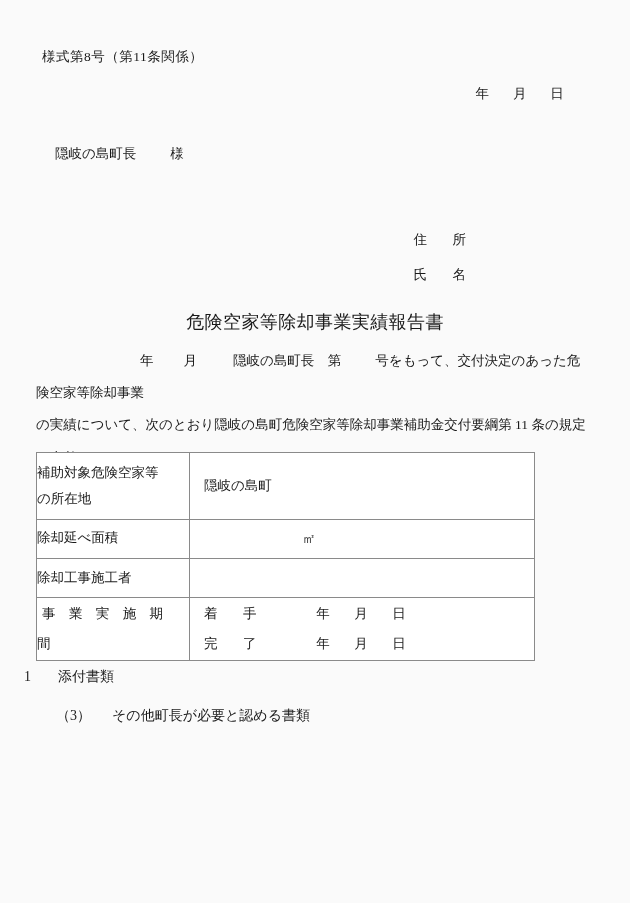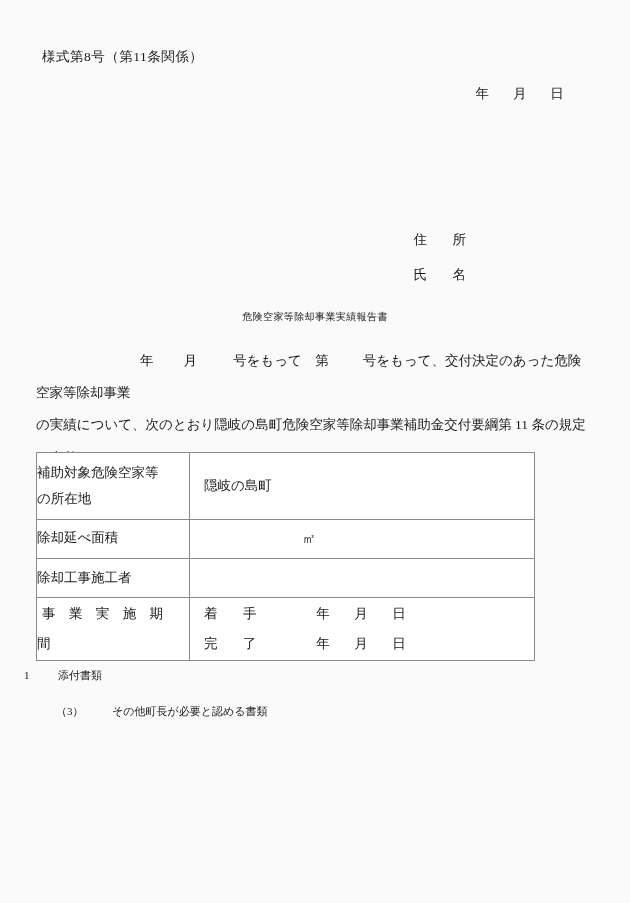--- a/index.html
+++ b/index.html
@@ -63,21 +63,21 @@
   }
   .applicant .fld { letter-spacing: 6px; }
 
   
   .doc-title {
     position: absolute;
     left: 0;
     right: 0;
     top: 310px;
     text-align: center;
-    font-size: 10px;
+    font-size: 18px;
     letter-spacing: 0.4px;
     white-space: nowrap;
   }
 
   
   .body-text {
     position: absolute;
     left: 36px;
     width: 556px;
     top: 345px;
@@ -124,21 +124,21 @@
 
   .term-line { display: block; line-height: 30px; white-space: nowrap; }
   .term-line .kw { display: inline-block; width: 100px; letter-spacing: 6px; }
   .term-line .ch { display: inline-block; width: 38px; text-align: center; }
 
   
   .attach {
     position: absolute;
     left: 24px;
     top: 668px;
-    font-size: 11px;
+    font-size: 14px;
   }
   .attach-head { white-space: nowrap; }
   .attach-head .num { display: inline-block; width: 34px; }
   .attach-list { margin: 0; padding: 0; list-style: none; }
   .attach-list li {
     margin-top: 21px;
     padding-left: 32px;
     white-space: nowrap;
   }
   .attach-list li .no { display: inline-block; width: 56px; }
@@ -149,30 +149,33 @@
 <div class="page">
 
   <div class="form-no">様式第8号（第11条関係）</div>
 
   <div class="date-line">
     <span class="ch">年</span>
     <span class="ch">月</span>
     <span class="ch">日</span>
   </div>
 
+  <div class="addressee">
+    <span>隠岐の島町長</span><span class="sama">様</span>
+  </div>
 
   <div class="applicant">
     <div class="fld">住　所</div>
     <div class="fld">氏　名</div>
   </div>
 
   <div class="doc-title">危険空家等除却事業実績報告書</div>
 
   <div class="body-text">
-    <p><span class="indent"></span><span>年</span><span class="gap-s"></span><span>月</span><span class="gap-m"></span><span>号をもって　第</span><span class="gap-l"></span><span>号をもって、交付決定のあった危険空家等除却事業</span></p>
+    <p><span class="indent"></span><span>年</span><span class="gap-s"></span><span>月</span><span class="gap-m"></span><span>隠岐の島町長　第</span><span class="gap-l"></span><span>号をもって、交付決定のあった危険空家等除却事業</span></p>
     <p>の実績について、次のとおり隠岐の島町危険空家等除却事業補助金交付要綱第 11 条の規定により</p>
     <p>報告します。</p>
   </div>
 
   <table class="form-table">
     <tbody>
       <tr class="row-locat">
         <td class="label">
           <span class="label-2line">補助対象危険空家等</span>
           <span class="label-2line">の所在地</span>

